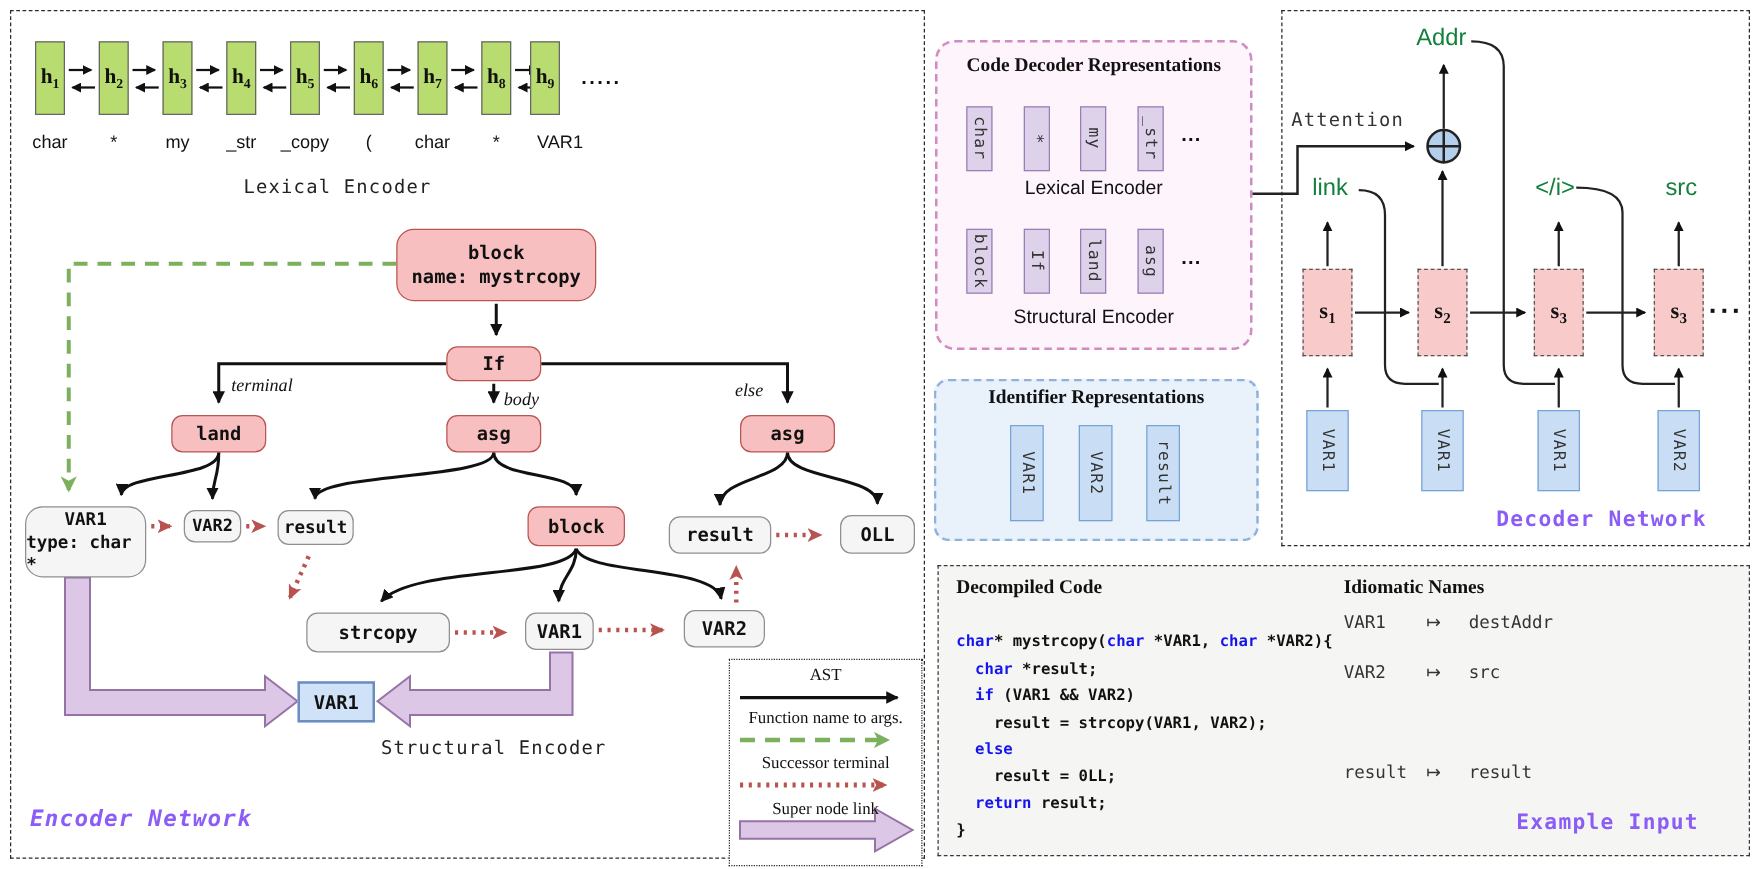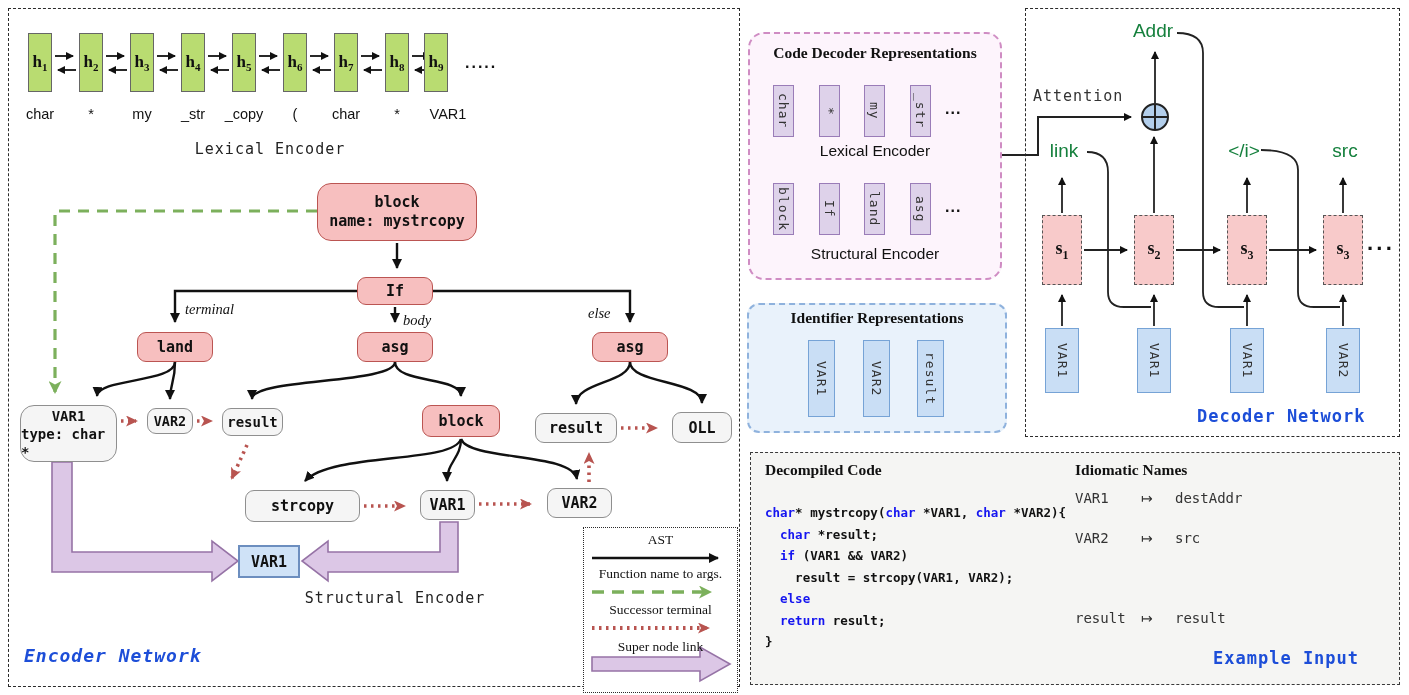--- a/index.html
+++ b/index.html
@@ -25,21 +25,21 @@
         font-family:"DejaVu Sans Mono",monospace;font-weight:bold;color:#111;}
   
   .hbox{position:absolute;z-index:3;background:#b9dc71;border:1.6px solid #666;box-sizing:border-box;
         display:flex;align-items:center;justify-content:center;}
   .hlab{font-family:"Liberation Serif",serif;font-weight:bold;font-size:17px;color:#111;}
   .hlab sub{font-size:11px;}
   .token{position:absolute;z-index:3;text-align:center;font-size:14.5px;color:#111;}
   .mono-cap{position:absolute;z-index:3;font-family:"DejaVu Sans Mono",monospace;font-size:15px;color:#222;
         text-align:center;letter-spacing:1px;}
   .big-title{position:absolute;z-index:3;font-family:"DejaVu Sans Mono",monospace;font-weight:bold;
-        font-size:18px;color:#1d4ed8;letter-spacing:1px;}
+        font-size:18px;color:#8b5cf6;letter-spacing:1px;}
   .edge-label{position:absolute;z-index:3;font-family:"Liberation Serif",serif;font-style:italic;
         font-size:14.5px;color:#111;}
   .ellipsis{position:absolute;z-index:3;font-weight:bold;color:#111;}
   
   .chip{position:absolute;z-index:3;display:flex;align-items:center;justify-content:center;box-sizing:border-box;}
   .chip .vt{writing-mode:vertical-rl;text-orientation:mixed;font-family:"DejaVu Sans Mono",monospace;
         font-size:13px;color:#333;letter-spacing:1px;}
   .chip.purple{background:#ded2ea;border:1.4px solid #9a7cb8;}
   .chip.cblue{background:#c9def5;border:1.4px solid #76a3d6;}
   .serif-title{position:absolute;z-index:3;font-family:"Liberation Serif",serif;font-weight:bold;
@@ -359,20 +359,21 @@
   <div class="ellipsis" style="left:1367px;top:236px;font-size:22px;letter-spacing:2px;">···</div>
   <div class="big-title" style="left:1197px;top:406px;font-size:17px;">Decoder Network</div>
 
   <div class="code-head" style="left:765px;top:461px;">Decompiled Code</div>
   <div id="code-block">
       <div class="codeline"><span class="kw">char</span>* mystrcopy(<span class="kw">char</span> *VAR1, <span class="kw">char</span> *VAR2){</div>
       <div class="codeline">  <span class="kw">char</span> *result;</div>
       <div class="codeline">  <span class="kw">if</span> (VAR1 &amp;&amp; VAR2)</div>
       <div class="codeline">    result = strcopy(VAR1, VAR2);</div>
       <div class="codeline">  <span class="kw">else</span></div>
+      <div class="codeline">    result = 0LL;</div>
       <div class="codeline">  <span class="kw">return</span> result;</div>
       <div class="codeline">}</div>
     </div>
   <div class="code-head" style="left:1075px;top:461px;">Idiomatic Names</div>
   <div id="mappings">
       <div class="map-row" style="top: 490px; position: absolute;"><span class="map-from">VAR1</span><span class="map-arr">↦</span><span>destAddr</span></div>
       <div class="map-row" style="top: 530px; position: absolute;"><span class="map-from">VAR2</span><span class="map-arr">↦</span><span>src</span></div>
       <div class="map-row" style="top: 566px; position: absolute; margin-top: 44px;"><span class="map-from">result</span><span class="map-arr">↦</span><span>result</span></div>
     </div>
   <div class="big-title" style="left:1213px;top:648px;font-size:17px;">Example Input</div>

